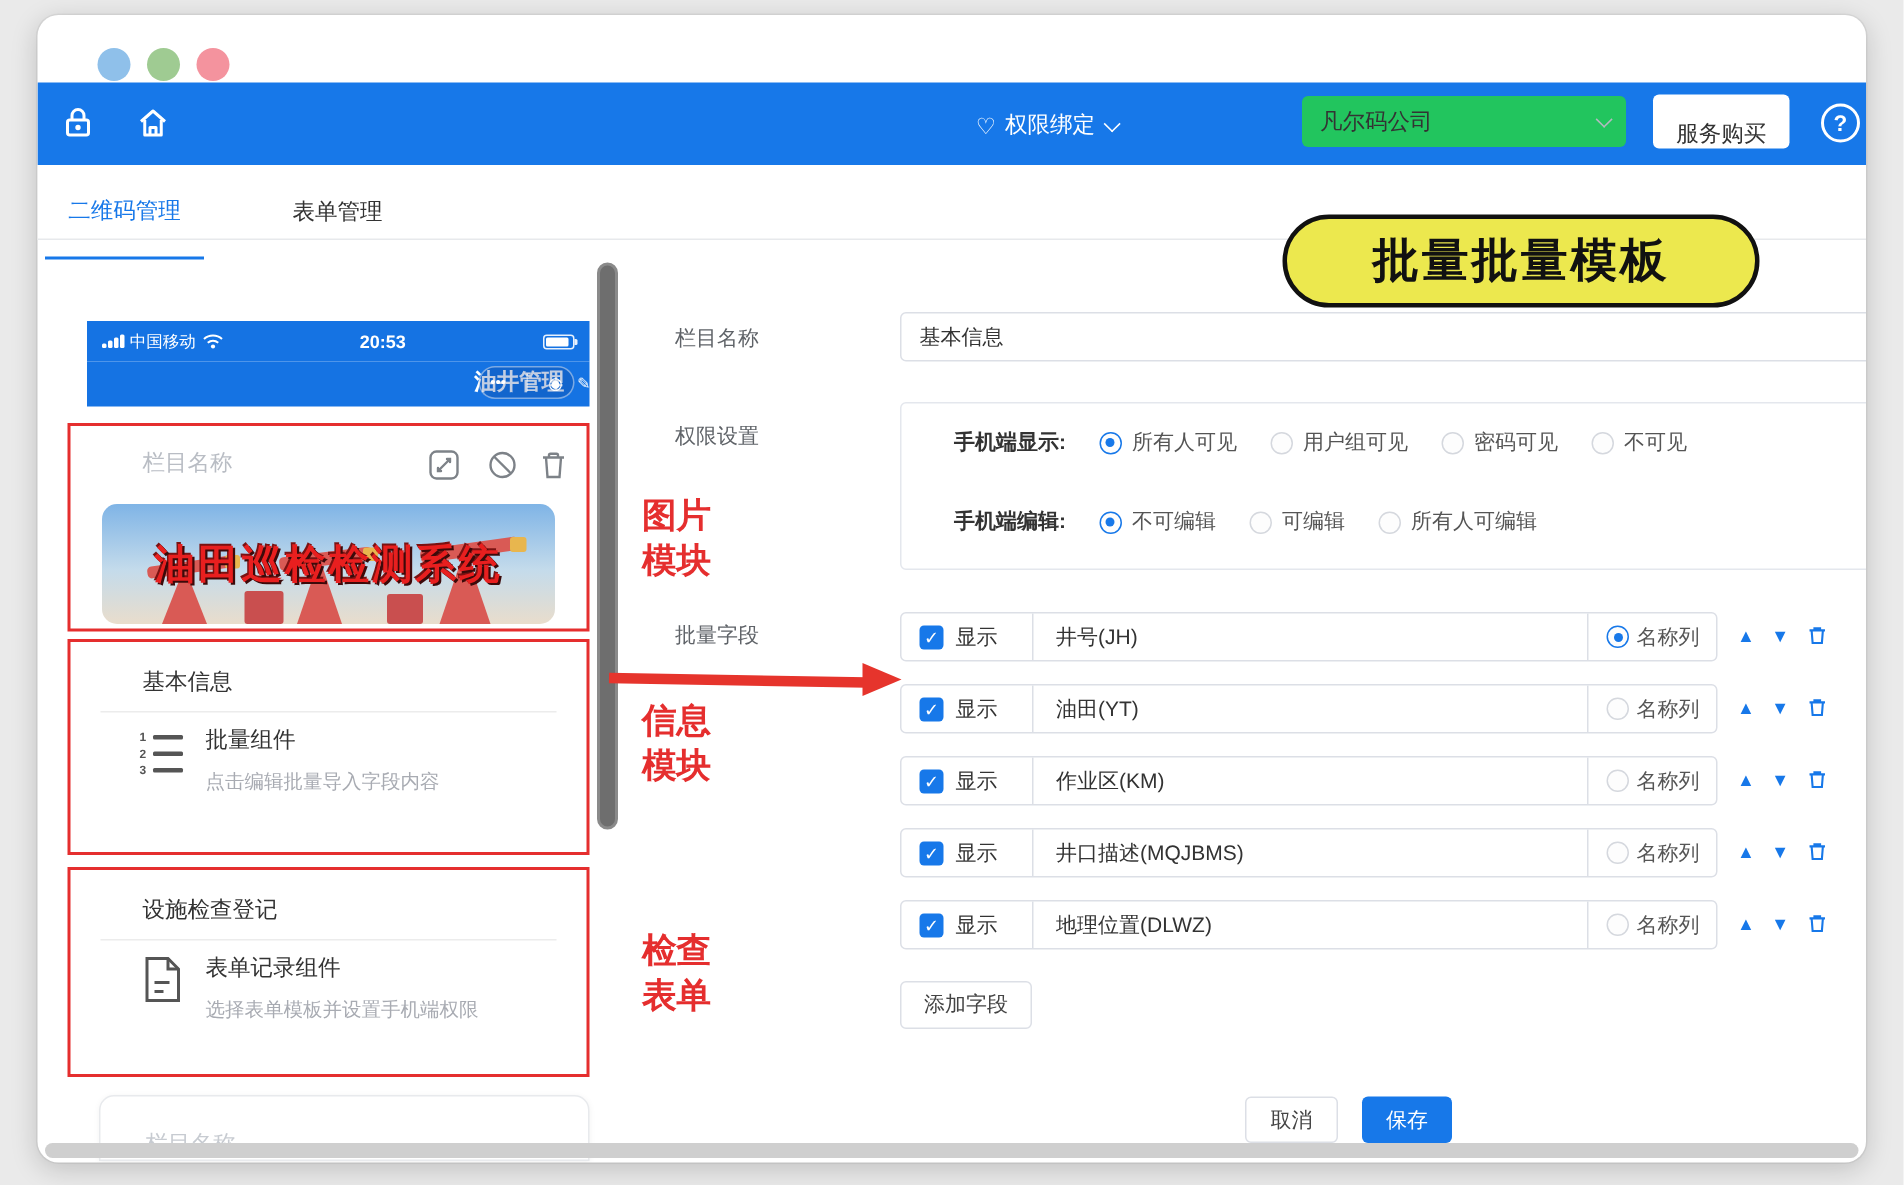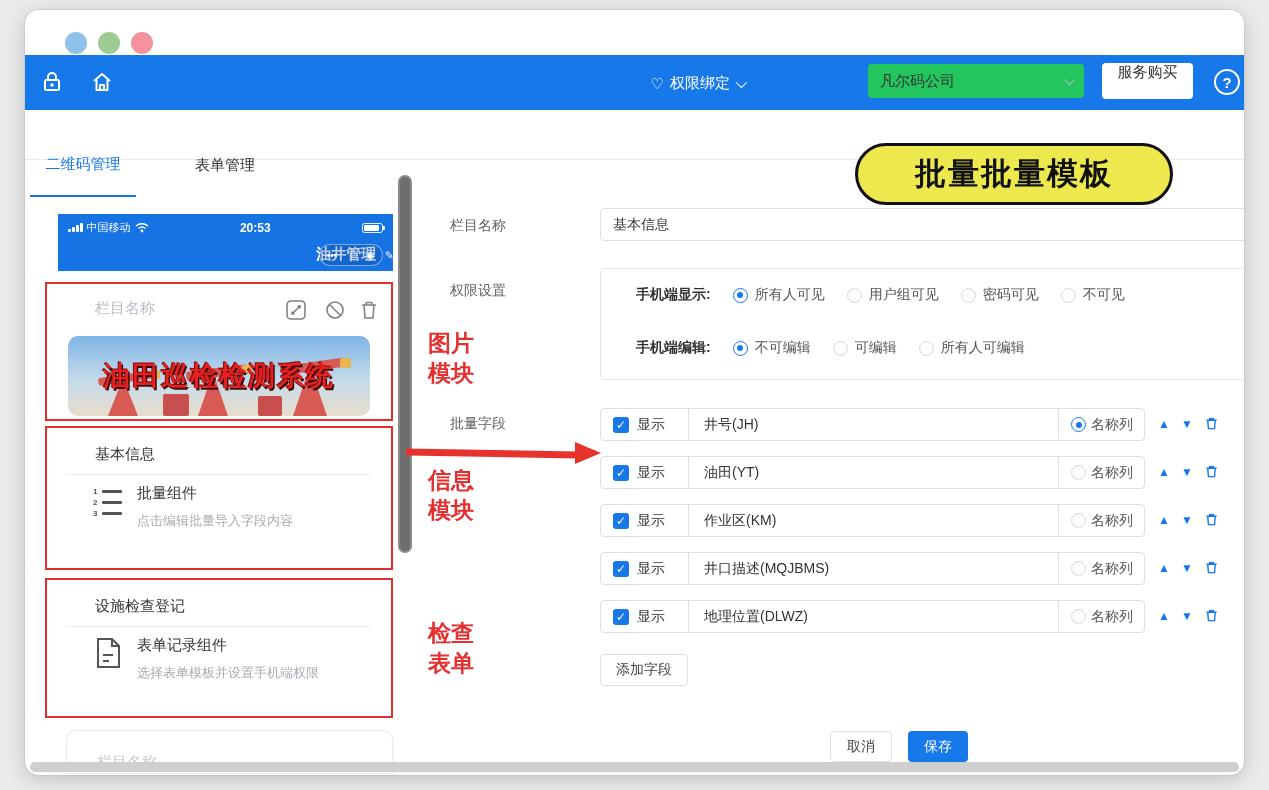--- a/index.html
+++ b/index.html
@@ -11,26 +11,26 @@
             background:#fff; border-radius:14px; box-shadow:0 4px 18px rgba(0,0,0,.18), 0 0 0 1px #ddd; overflow:hidden; }
   .dot { position:absolute; top:22px; width:22px; height:22px; border-radius:50%; }
 
   
   .appbar { position:absolute; left:0; top:45px; width:100%; height:55px; }
   .appbar-icon { position:absolute; top:15px; width:24px; height:24px; color:#fff; }
   .perm { position:absolute; top:19px; color:#fff; font-size:15px; display:flex; align-items:center; gap:6px; }
   .chev { display:inline-block; width:8px; height:8px; border-right:1.6px solid currentColor; border-bottom:1.6px solid currentColor; transform:rotate(45deg) translateY(-2px); }
   .select-box { position:absolute; background:#22c55e; border-radius:4px; display:flex; align-items:center; justify-content:space-between; padding:0 12px; font-size:15px; color:#333; }
   .select-box .chev { color:#b5b9c0; }
-  .btn-white { position:absolute; background:#fff; border-radius:4px; display:flex; align-items:flex-start; justify-content:center; font-size:15px; color:#333;font-family:Liberation Serif, serif; }
+  .btn-white { position:absolute; background:#fff; border-radius:4px; display:flex; align-items:flex-end; justify-content:center; font-size:15px; color:#333;font-family:Liberation Serif, serif; }
   .help-circle { position:absolute; width:26px; height:26px; border:2px solid #fff; border-radius:50%; color:#fff; font-size:15px; font-weight:bold; display:flex; align-items:center; justify-content:center; }
 
   
   .tabbar { position:absolute; left:0; top:100px; width:100%; height:50px; background:#fff; border-bottom:1px solid #e7e9ec; }
-  .tab { position:absolute; top:0; height:63px; display:flex; align-items:center; justify-content:center; font-size:15px; cursor:pointer;margin-top:24px; }
+  .tab { position:absolute; top:0; height:63px; display:flex; align-items:center; justify-content:center; font-size:15px; cursor:pointer; }
   .tab.active { color:#1778e9; border-bottom:2px solid #1778e9; }
   .tab.inactive { color:#333; }
 
   
   .back-bar { position:absolute; left:37px; top:170px; width:341px; height:28px; background:#6db9f3; border-radius:6px;
               color:#fff; font-size:14px; display:flex; align-items:center; justify-content:center; gap:8px; }
   .back-glyph { width:11px; height:11px; border:2px solid #fff; border-left:none; display:inline-block; }
   .statusbar { position:absolute; left:33px; top:204px; width:335px; height:27px; background:#1573e3; color:#fff;
                display:flex; align-items:center; justify-content:space-between; padding:0 10px; font-size:11px; }
   .sig { display:inline-flex; align-items:flex-end; gap:1.5px; margin-right:4px; }

